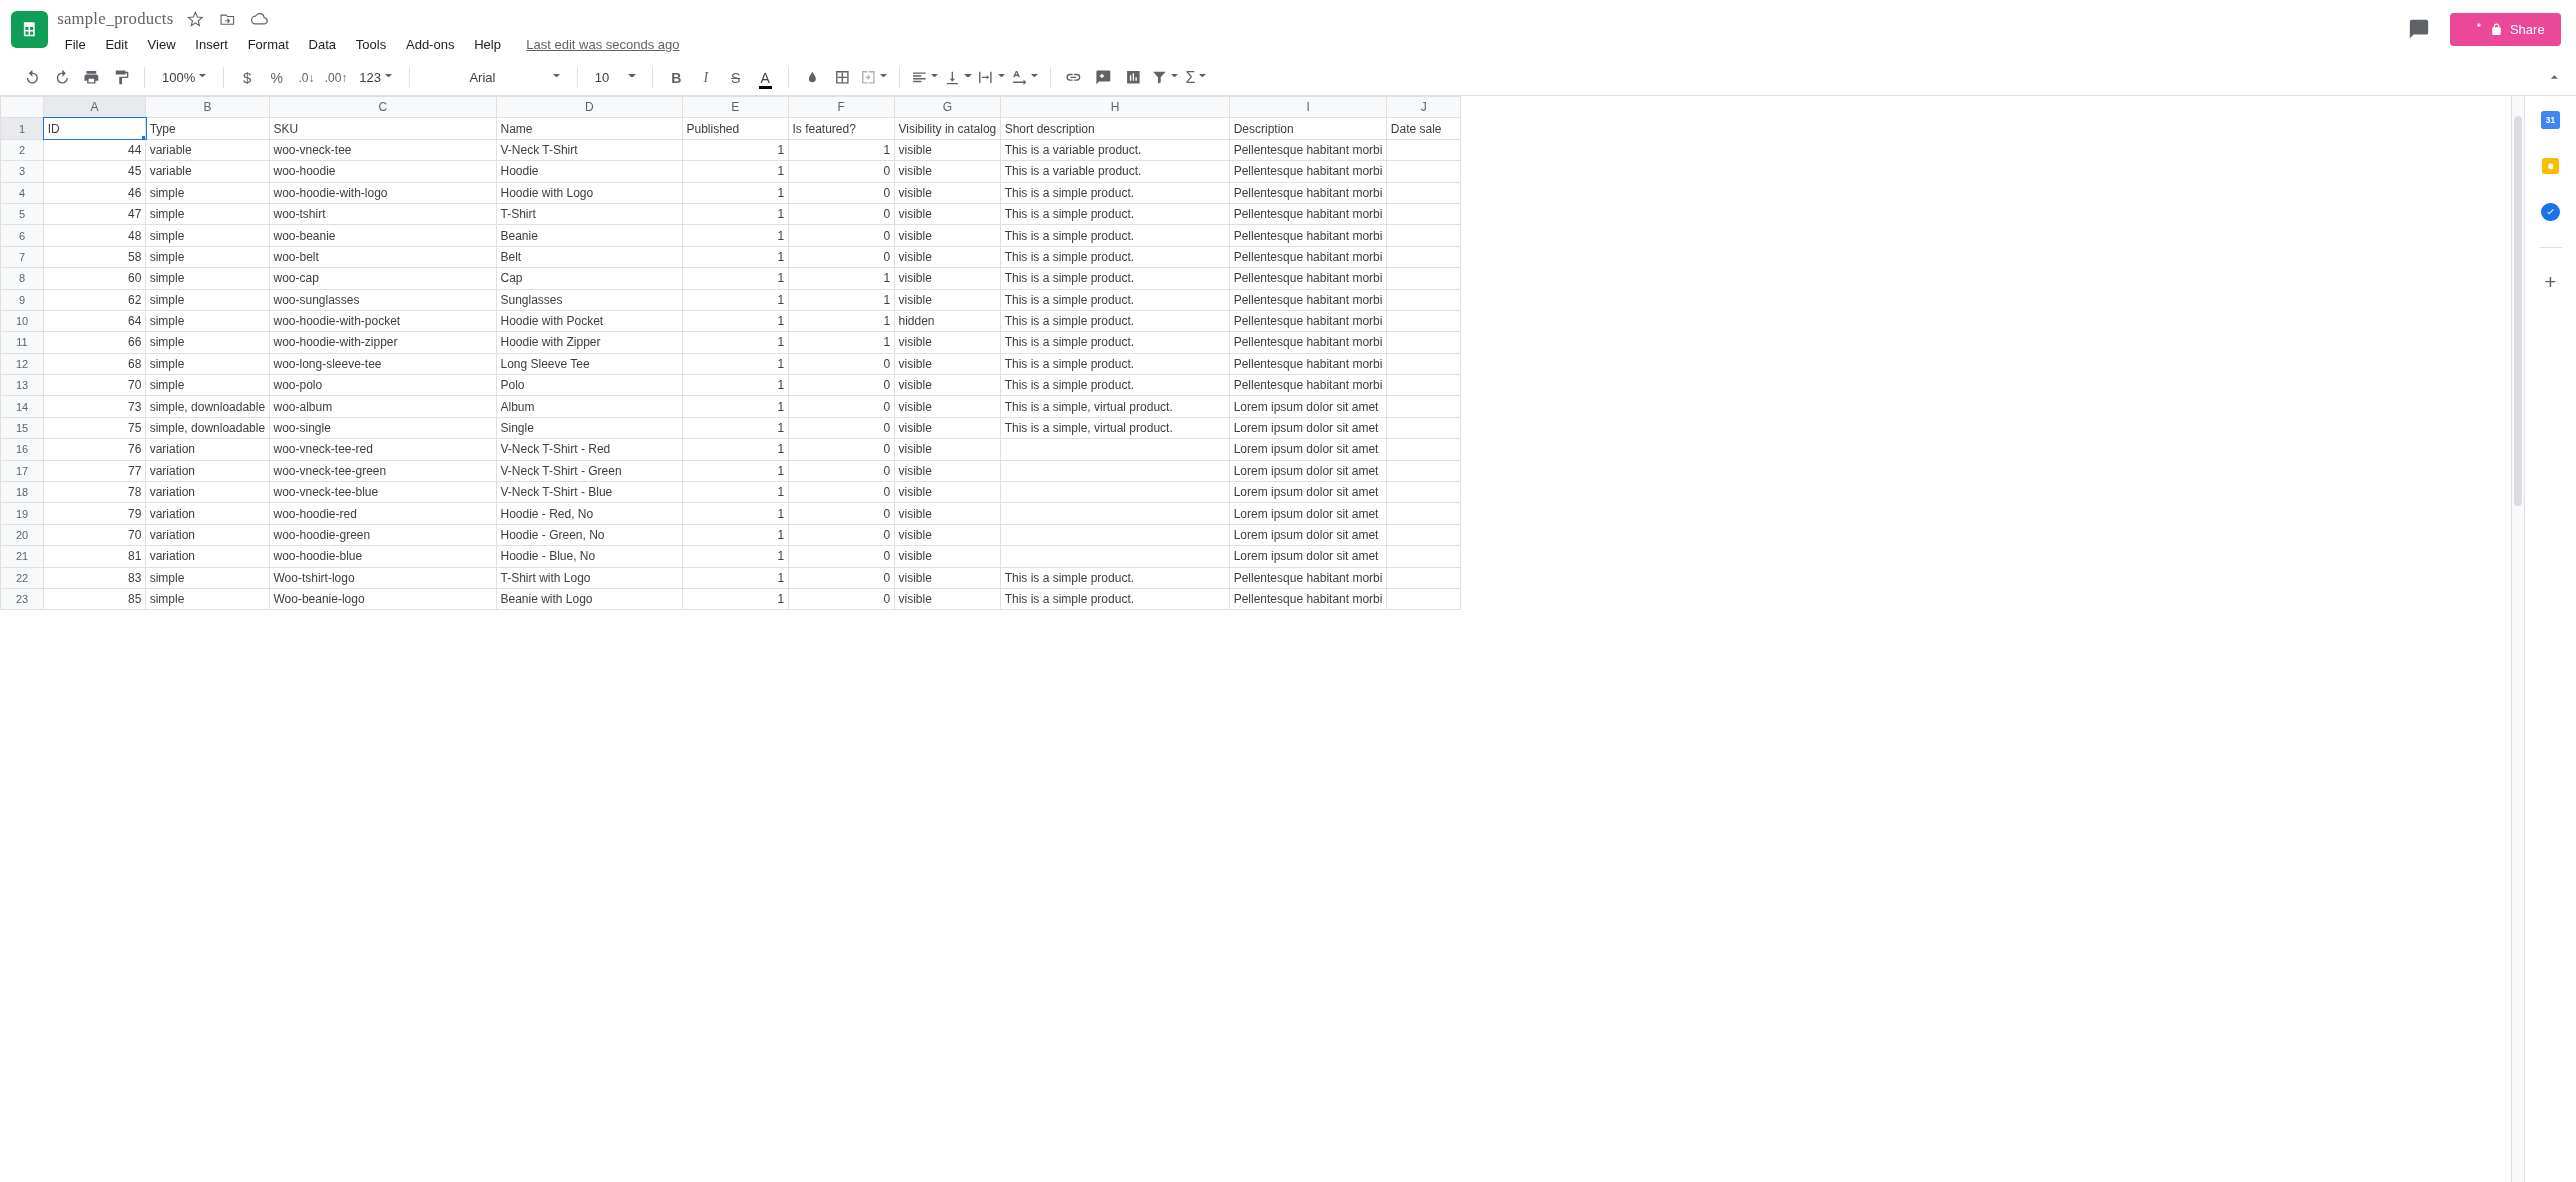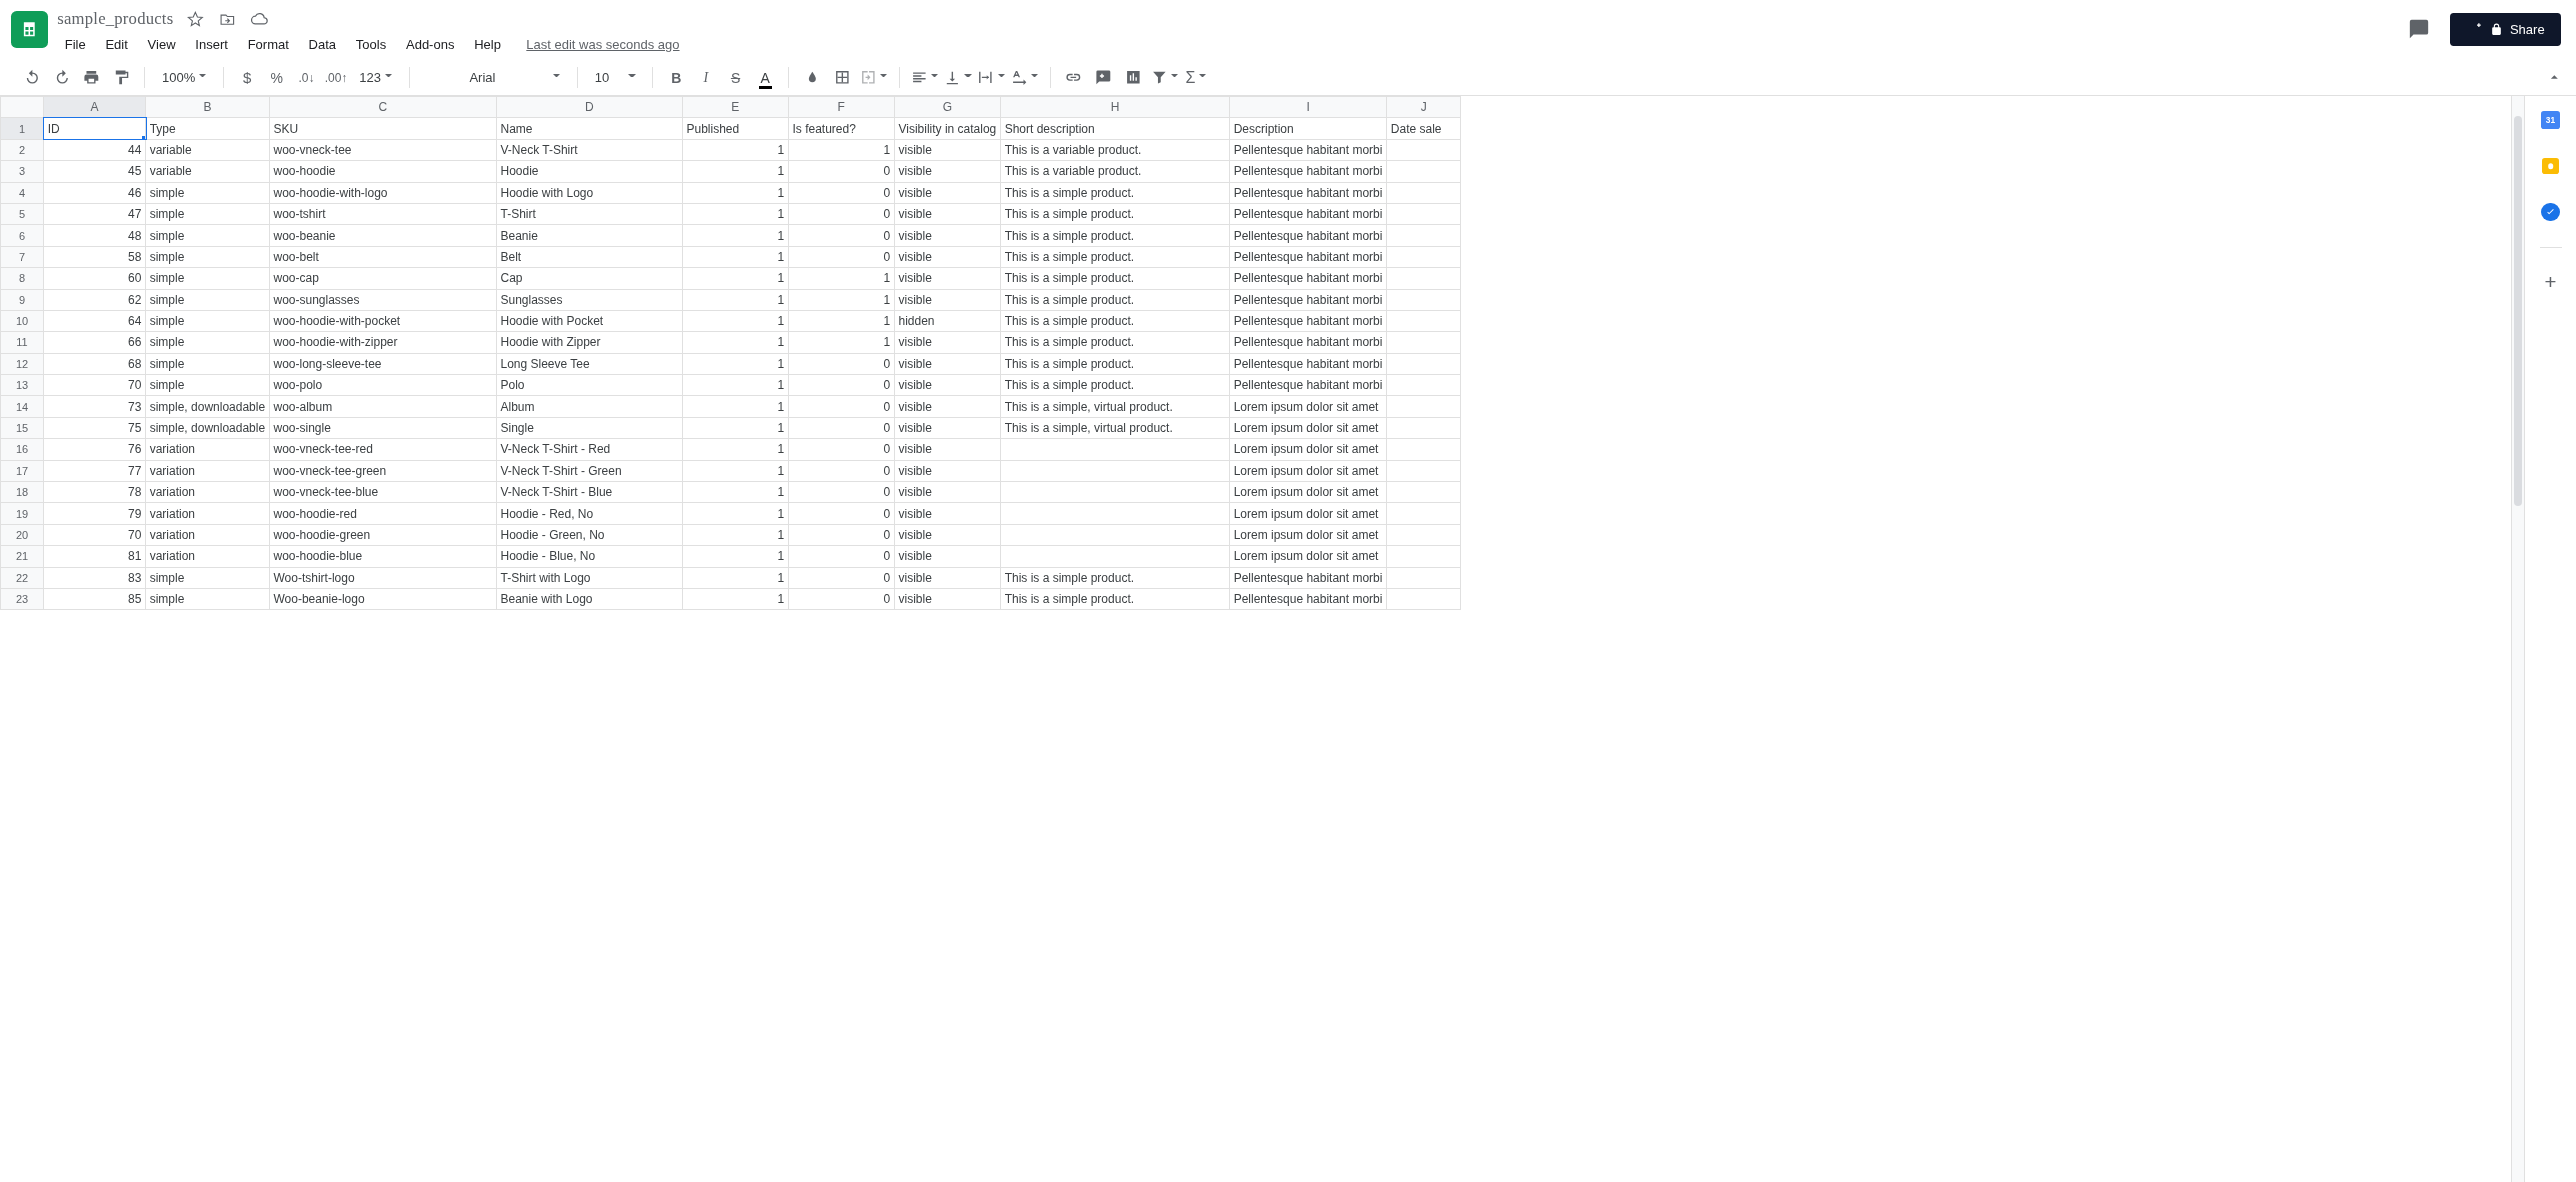--- a/index.html
+++ b/index.html
@@ -13,21 +13,21 @@
   .title-col { flex: 1; display:flex; flex-direction:column; }
   .title-row { display:flex; align-items:center; gap:13px; padding-top:1.9px; }
   .doc-title { font-size: 16.7px; color:#5f6368; letter-spacing:0.2px;font-family:Liberation Serif, serif; }
   .title-icon { width:18.6px; height:18.6px; fill:#5f6368; display:flex; align-items:center; justify-content:center; }
   .menubar { display:flex; gap:5px; padding-top:3.7px; }
   .menu-item { padding:3.7px 7.4px; font-size:13px; color:#202124; border-radius:3.7px; cursor:pointer; }
   .last-edit { font-size:13px; color:#5f6368; text-decoration: underline; padding:3.7px 7.4px; margin-left:5.6px; }
   .titlebar-right { display:flex; align-items:center; gap:15px; padding-top:5.6px; padding-right:3.7px; }
   .comment-btn { width:33px; height:33px; display:flex; align-items:center; justify-content:center; border-radius:3.7px; }
   .comment-btn svg { fill:#5f6368; }
-  .share-btn { background:#0f172a; color:#fff; border:none; border-radius:3.7px; height:33px; padding:0 16.7px; font-size:13px; font-weight:500; display:flex; align-items:center; gap:7.4px; cursor:pointer; }
+  .share-btn { background:#ec4899; color:#fff; border:none; border-radius:3.7px; height:33px; padding:0 16.7px; font-size:13px; font-weight:500; display:flex; align-items:center; gap:7.4px; cursor:pointer; }
   .share-btn svg { fill:#fff; }
 
   
   .toolbar { display:flex; align-items:center; height:37px; border-top:0.9px solid #fff; border-bottom:0.9px solid #e0e0e0; padding:0 9.3px 0 20.4px; gap:5.6px; }
   .tbtn { min-width:24px; height:24px; display:flex; align-items:center; justify-content:center; border-radius:1.9px; cursor:pointer; color:#5f6368; }
   .tbtn svg { fill:#5f6368; }
   .tbtn.text { font-size:13px; padding:0 5.6px; color:#3c4043; }
   .tsep { width:0.9px; height:20.4px; background:#e0e0e0; margin:0 5.6px; }
   .dd { width:7.4px; height:7.4px; margin-left:3.7px; }
   .dd::before { content:""; display:block; border-left:3.7px solid transparent; border-right:3.7px solid transparent; border-top:3.7px solid #5f6368; }

